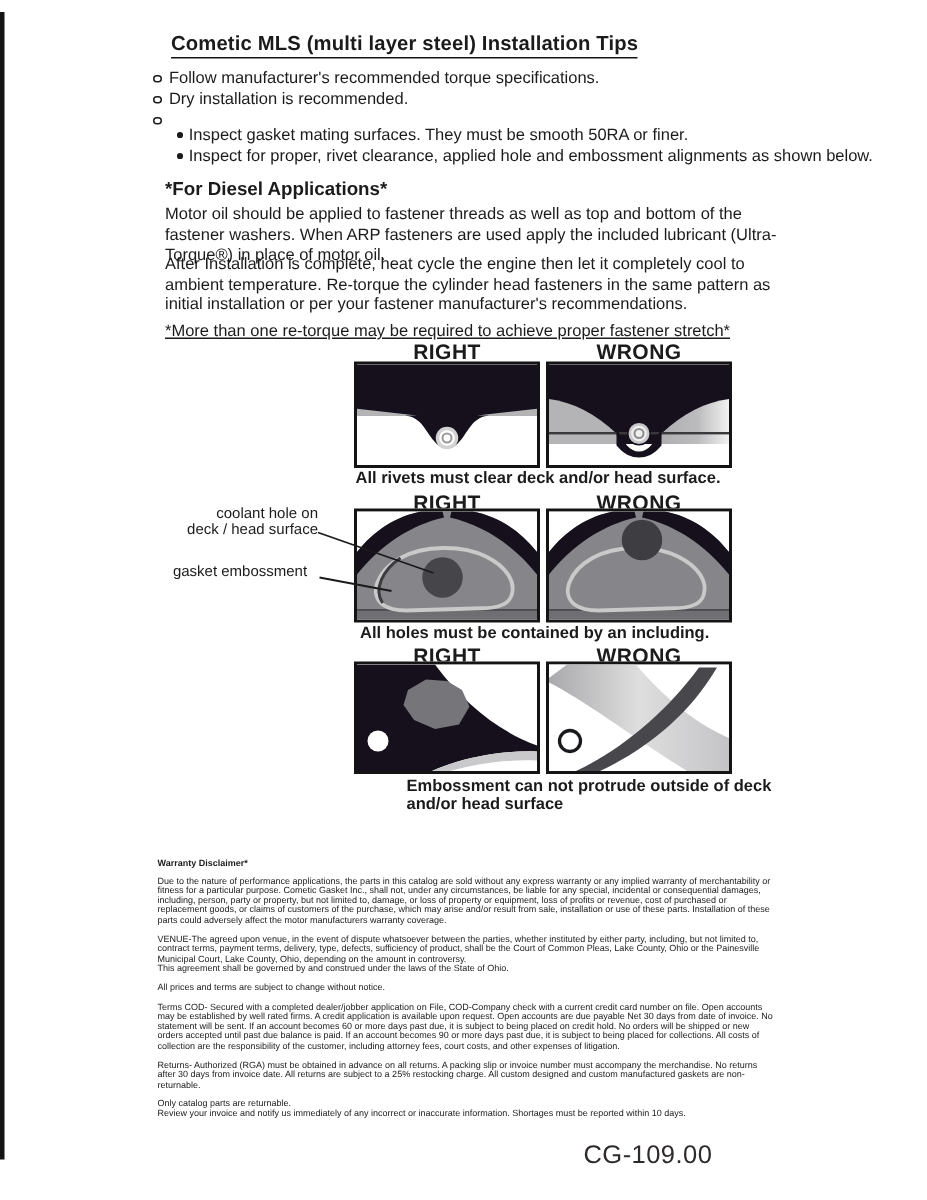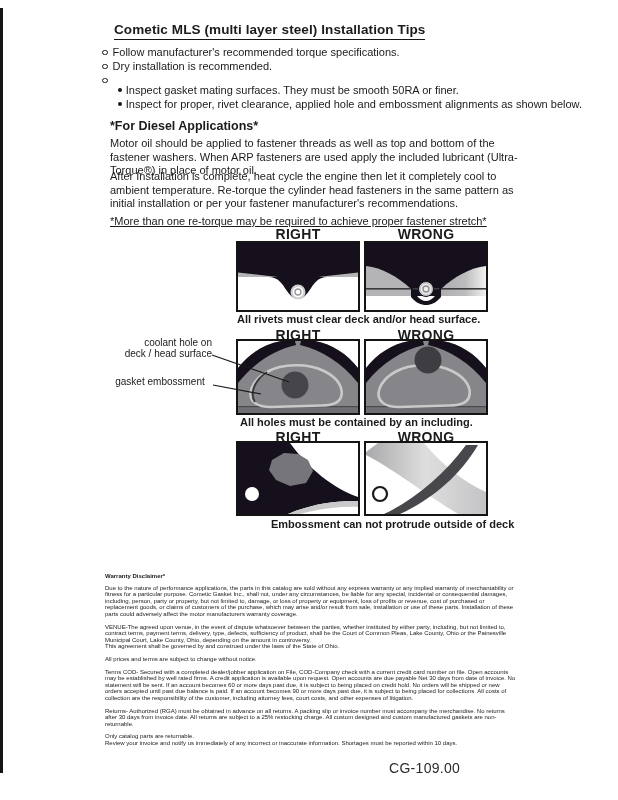--- a/index.html
+++ b/index.html
@@ -13,21 +13,21 @@
   .h2{font-size:12.5px;font-weight:bold;}
   .para{font-size:11px;line-height:13.5px;width:420px;}
   .dghead{font-size:14px;font-weight:bold;width:124px;text-align:center;letter-spacing:.3px;}
   .panel{border:2px solid #141414;line-height:0;background:#fff;}
   .cap{font-size:11px;font-weight:bold;line-height:11.5px;}
   .dlabel{font-size:10px;line-height:10.5px;text-align:right;width:104px;}
   .disc{font-size:6px;line-height:6.6px;width:412px;}
   .disc p{margin:0 0 6px 0;}
   .disc p.tight{margin:0;}
   .disc .dh{font-weight:bold;margin-bottom:5px;}
-  .footer{font-size:14px;color:#2e2a2a;letter-spacing:.3px;}
+  .footer{font-size:17px;color:#2e2a2a;letter-spacing:.3px;}
   .scanline{background:#141414;}
 </style>
 </head>
 <body>
 
 <div class="abs scanline" style="left:0;top:8px;width:2.5px;height:765px;"></div>
 
 <div class="abs" style="left:114px;top:20px;">
   <span class="title">Cometic MLS (multi layer steel) Installation Tips</span>
 </div>
@@ -167,20 +167,21 @@
     <rect width="120" height="71" fill="#ffffff"></rect>
     <path d="M0,0 H58 C78,24 101,41 120,49 V71 H92 C58,50 24,24 0,12 Z" fill="url(#gF)"></path>
     <path d="M0,0 L12,0 L0,9 Z" fill="#ffffff"></path>
     <path d="M18,71 C48,57 78,32 100,2 L112,2 C92,36 62,58 34,71 Z" fill="#48484c"></path>
     <circle cx="14" cy="51" r="7" fill="#ffffff" stroke="#1a1a1e" stroke-width="2.2"></circle>
   </svg>
 </div>
 
 <div class="abs cap" style="left:250px;top:519px;margin-left:21px;">
   <div>Embossment can not protrude outside of deck</div>
+  <div>and/or head surface</div>
 </div>
 
 <div class="abs disc" style="left:105px;top:573px;">
   <div class="dh">Warranty Disclaimer*</div>
   <p>Due to the nature of performance applications, the parts in this catalog are sold without any express warranty or any implied warranty of merchantability or fitness for a particular purpose.  Cometic Gasket Inc., shall not, under any circumstances, be liable for any special, incidental or consequential damages, including, person, party or property, but not limited to, damage, or loss of property or equipment, loss of profits or revenue, cost of purchased or replacement goods, or claims of customers of the purchase, which may arise and/or result from sale, installation or use of these parts.  Installation of these parts could adversely affect the motor manufacturers warranty coverage.</p>
   <p class="tight">VENUE-The agreed upon venue, in the event of dispute whatsoever between the parties, whether instituted by either party, including, but not limited to, contract terms, payment terms, delivery, type, defects, sufficiency of product, shall be the Court of Common Pleas, Lake County, Ohio or the Painesville Municipal Court, Lake County, Ohio, depending on the amount in controversy.</p>
   <p>This agreement shall be governed by and construed under the laws of the State of Ohio.</p>
   <p>All prices and terms are subject to change without notice.</p>
   <p>Terms COD- Secured with a completed dealer/jobber application on File, COD-Company check with a current credit card number on file.  Open accounts may be established by well rated firms.  A credit application is available upon request.  Open accounts are due payable Net 30 days from date of invoice.  No statement will be sent.  If an account becomes 60 or more days past due, it is subject to being placed on credit hold.  No orders will be shipped or new orders accepted until past due balance is paid.  If an account becomes 90 or more days past due, it is subject to being placed for collections.  All costs of collection are the responsibility of the customer, including attorney fees, court costs, and other expenses of litigation.</p>
   <p>Returns- Authorized (RGA) must be obtained in advance on all returns.  A packing slip or invoice number must accompany the merchandise.  No returns after 30 days from invoice date.  All returns are subject to a 25% restocking charge.  All custom designed and custom manufactured gaskets are non-returnable.</p>

